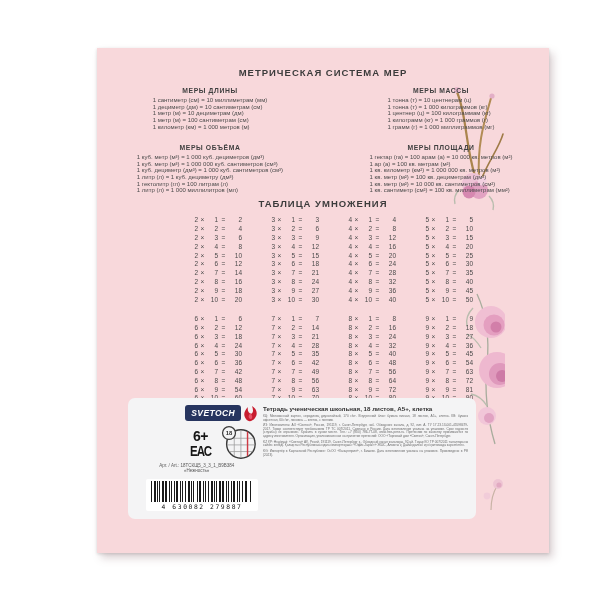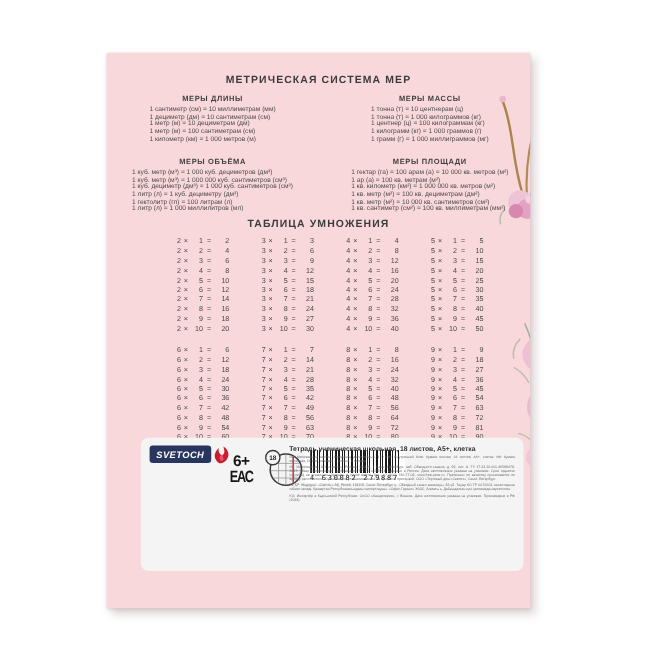--- a/index.html
+++ b/index.html
@@ -1,21 +1,21 @@
 <!DOCTYPE html>
 <html><head>
 <meta charset="utf-8">
 <style>
   html,body{margin:0;padding:0;}
   body{
     width:600px;height:600px;background:#ffffff;position:relative;overflow:hidden;
     font-family:"Liberation Sans", sans-serif;-webkit-text-size-adjust:none;
   }
   .cover{
-    position:absolute;left:97px;top:48px;width:385px;height:505px;
+    position:absolute;left:97px;top:48px;width:452px;height:505px;
     background:#f8d8db;overflow:hidden;
     box-shadow:4px 5px 8px rgba(130,95,100,.28),0 1px 3px rgba(0,0,0,.15);
   }
   .metric-title{margin-top:19px;text-align:center;font-size:9.5px;font-weight:bold;
     letter-spacing:1px;color:#3c3c3c;}
   .measures{display:grid;grid-template-columns:1fr 1fr;row-gap:11px;margin-top:9px;position:relative;z-index:2;}
   .section{text-align:center;}
   .section .sec-title{margin:0 0 3px;font-size:6.8px;font-weight:bold;letter-spacing:.6px;color:#3f3f3f;}
   .section .lines{display:inline-block;text-align:left;}
   .section .lines div{font-size:6px;line-height:6.7px;color:#4b4b4b;white-space:nowrap;}
@@ -27,21 +27,21 @@
   .mcell{display:flex;font-size:6.5px;line-height:8.8px;color:#4b4b4b;}
   .m-f{width:7px;text-align:right;}
   .m-op{width:9px;text-align:center;}
   .m-m{width:11px;text-align:right;}
   .m-eq{width:11px;text-align:center;}
   .m-p{width:13px;text-align:right;}
   .deco{position:absolute;z-index:1;}
   
   .info-box{position:absolute;left:31px;top:350px;width:348px;height:121px;background:#f4f4f5;
     border-radius:7px;display:flex;padding:7px 8px 6px 8px;box-sizing:border-box;z-index:3;}
-  .ib-left{width:122px;display:flex;flex-direction:row;align-items:flex-start;flex:none;}
+  .ib-left{width:122px;display:flex;flex-direction:column;align-items:flex-end;flex:none;}
   .logo-row{display:flex;align-items:flex-start;gap:2px;}
   .logo-box{background:#27355f;color:#fff;font-style:italic;font-weight:bold;font-size:8.5px;
     letter-spacing:.4px;padding:2.5px 6px 3px;border-radius:3px;}
   .marks-row{display:flex;align-items:center;gap:9px;margin-top:2px;}
   .marks-left{display:flex;flex-direction:column;align-items:center;}
   .age{font-size:14px;font-weight:bold;color:#161616;letter-spacing:-.5px;line-height:14px;}
   .eac{font-size:11.5px;font-weight:bold;color:#161616;letter-spacing:-1px;line-height:11px;
     transform:scaleY(1.3);margin-top:3px;}
   .art{margin-top:1px;width:100%;height:14px;overflow:hidden;}
   .art-scale{font-size:6.8px;line-height:7.4px;transform:scale(.66);transform-origin:center top;

